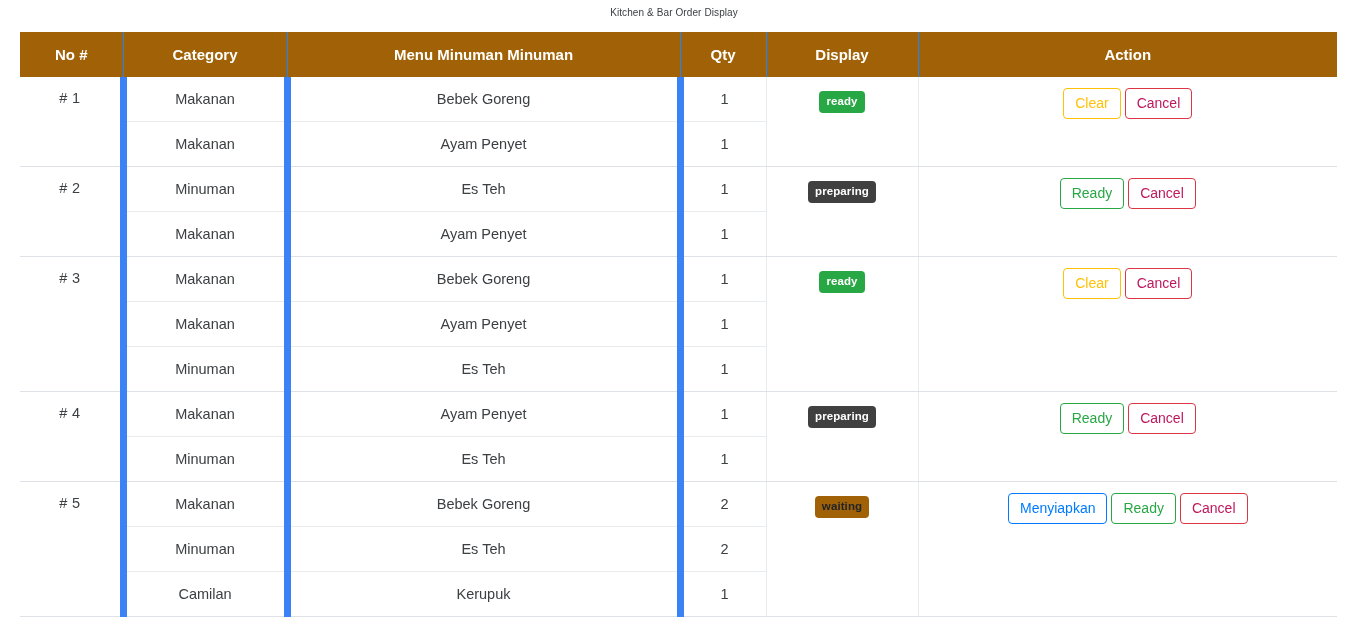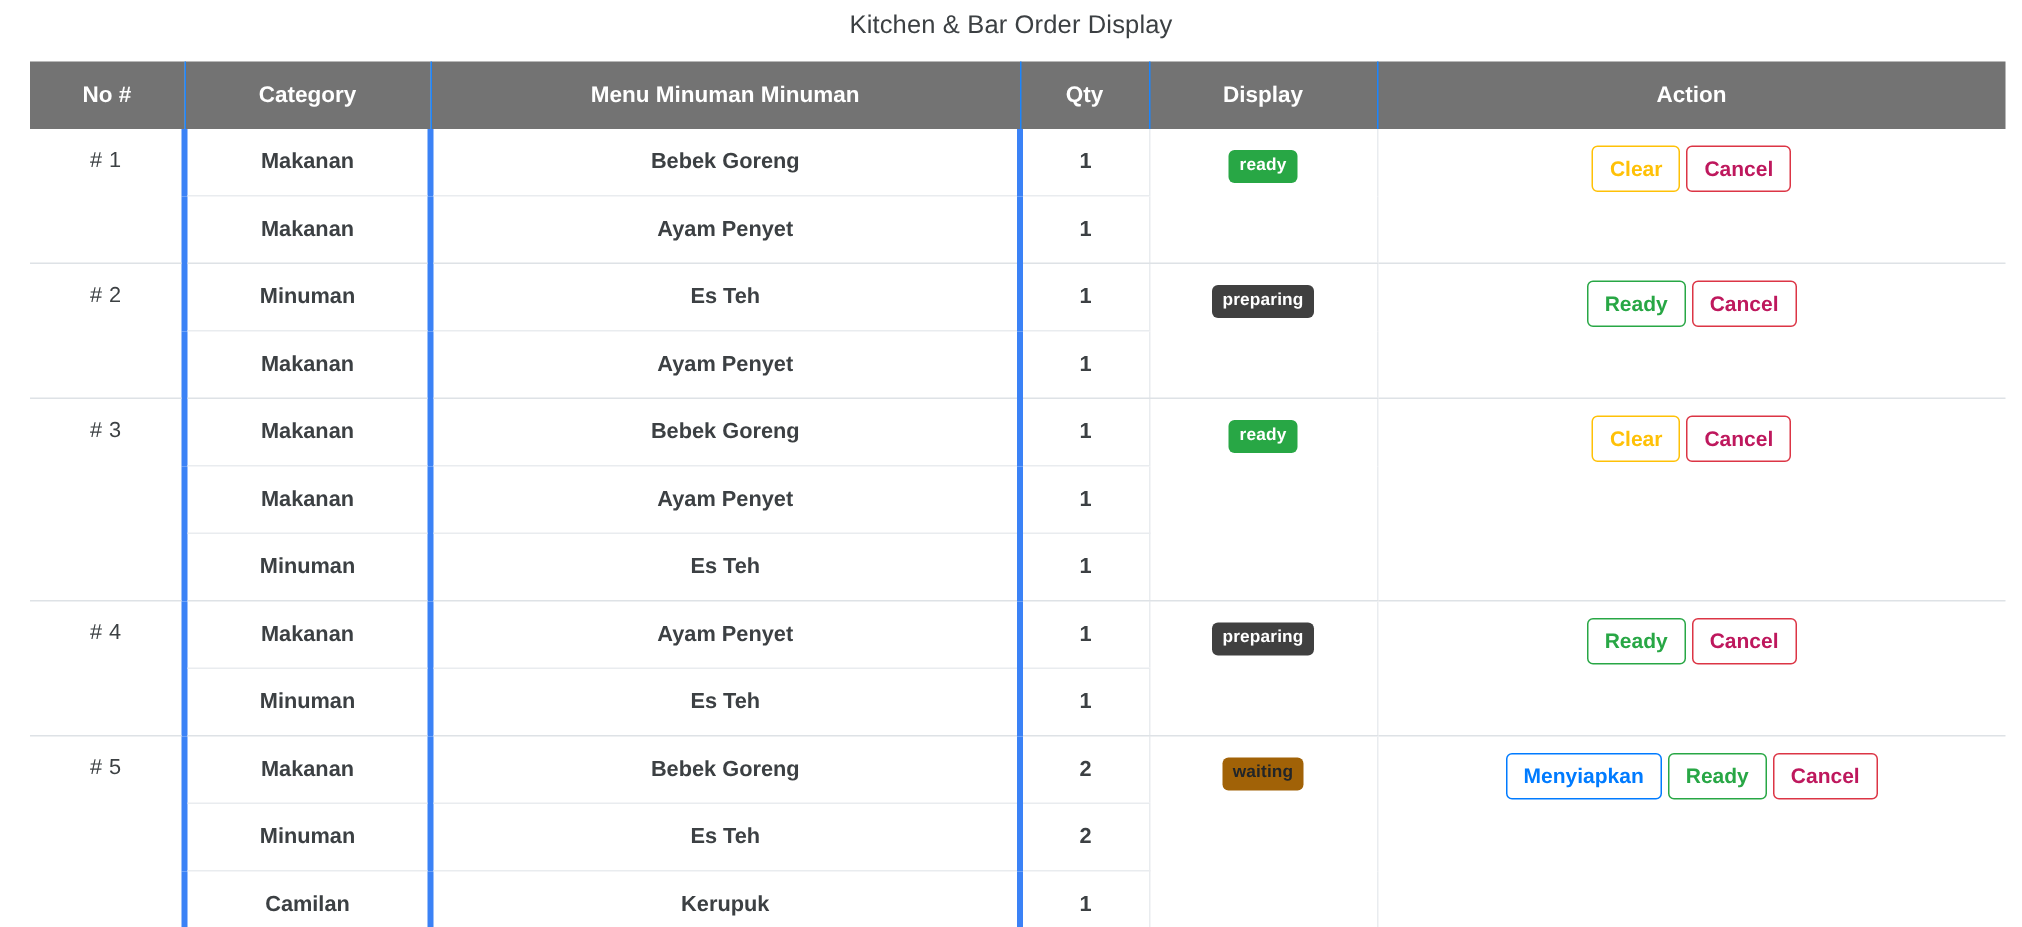--- a/index.html
+++ b/index.html
@@ -11,42 +11,42 @@
     width: 1348px;
     height: 618px;
     overflow: hidden;
     font-family: "Liberation Sans", sans-serif;
     color: #212529;
     -webkit-font-smoothing: antialiased;
   }
 
   .page-title {
     text-align: center;
-    font-size: 17px;
+    font-size: 10px;
     color: #3c4043;
     padding: 7px 0 0 0;
     margin: 0;
     font-weight: 400;
     letter-spacing: 0.1px;
   }
 
   .table-wrap {
     margin: 14px 20px 0 20px;
     width: 1317px;
   }
 
   table.order-table {
     width: 1317px;
     border-collapse: collapse;
     table-layout: fixed;
     background: #ffffff;
   }
 
   table.order-table thead th {
-    background: #737373;
+    background: #a16207;
     color: #ffffff;
     font-size: 15px;
     font-weight: bold;
     text-align: center;
     height: 45px;
     padding: 0 4px;
     border-right: 1px solid #1b85ff;
     border-left: 1px solid #1b85ff;
     vertical-align: middle;
   }
@@ -68,23 +68,22 @@
     vertical-align: top;
     padding: 0;
     font-weight: 400;
   }
 
   
   td.cell-cat, td.cell-menu, td.cell-qty {
     height: 44px;
     line-height: 44px;
     border-bottom: 1px solid #e9ecef;
-    border-left: 4px solid #3b82f6;
+    border-left: 7px solid #3b82f6;
     vertical-align: middle;
-    font-weight: bold;
   }
   tr.item-row.last-item td.cell-cat,
   tr.item-row.last-item td.cell-menu,
   tr.item-row.last-item td.cell-qty {
     border-bottom: 1px solid #dee2e6;
   }
 
   td.cell-no {
     border-bottom: 1px solid #dee2e6;
     border-left: none;
@@ -139,21 +138,21 @@
     display: inline-block;
     font-family: "Liberation Sans", sans-serif;
     font-size: 14px;
     line-height: 1;
     padding: 7px 11px 8px 11px;
     border-radius: 4px;
     background: #ffffff;
     border: 1px solid transparent;
     cursor: pointer;
     white-space: nowrap;
-    font-weight: 700;
+    font-weight: 400;
   }
   .btn-clear      { color: #ffc107; border-color: #ffc107; }
   .btn-cancel     { color: #be185d; border-color: #dc3545; }
   .btn-ready      { color: #28a745; border-color: #28a745; }
   .btn-menyiapkan { color: #007bff; border-color: #007bff; text-align: center; }
 </style>
 </head>
 <body>
 
 <div class="page-title">Kitchen &amp; Bar Order Display</div>

